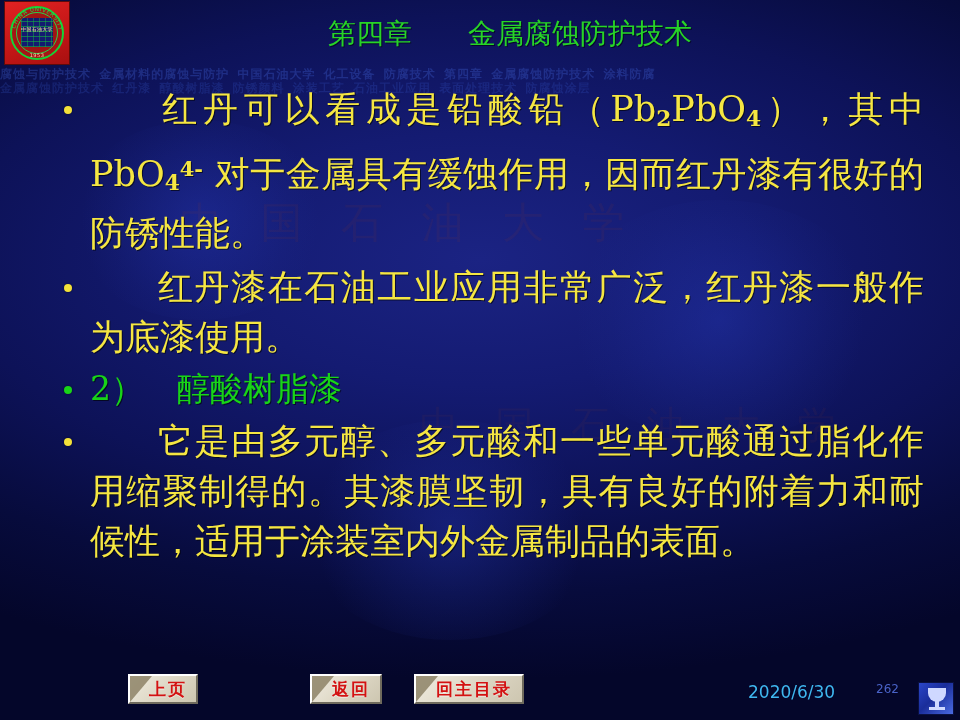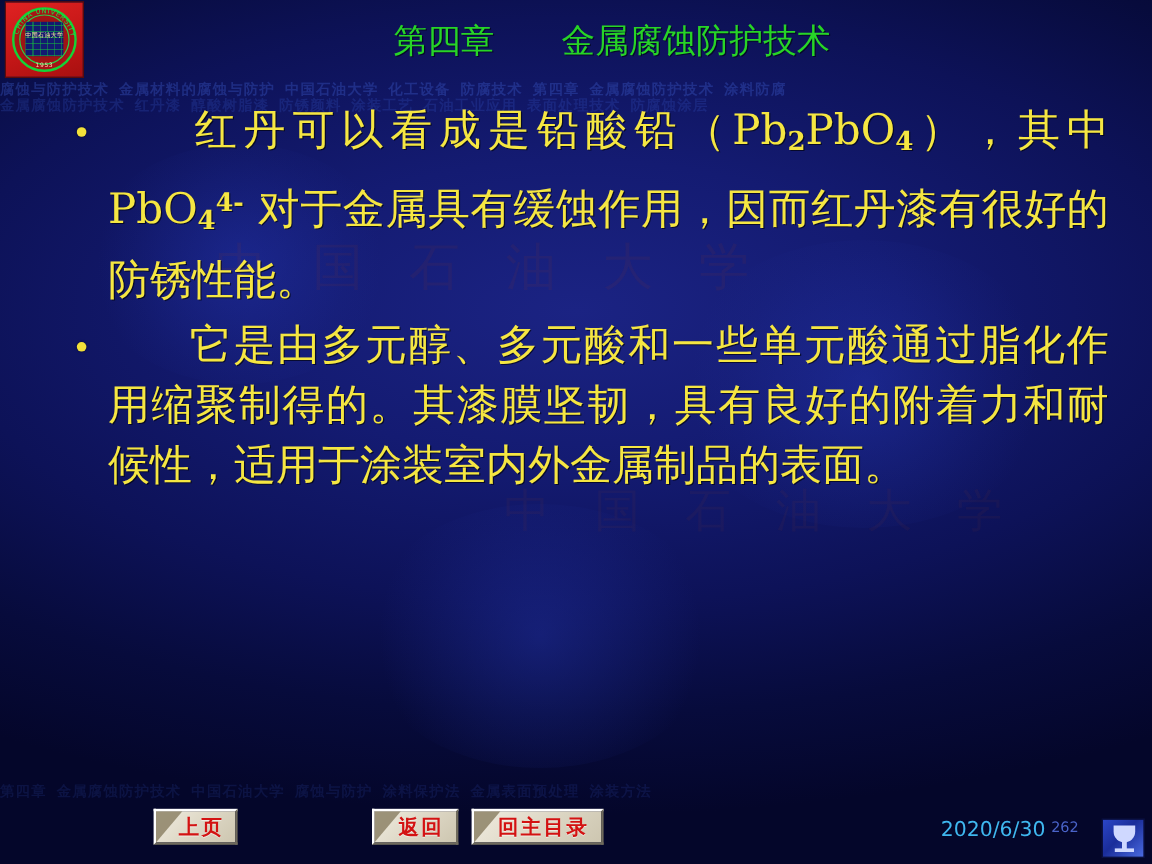--- a/index.html
+++ b/index.html
@@ -206,29 +206,28 @@
     color: #d31212;
     font-size: 17px;
     font-weight: bold;
     font-family: "DejaVu Serif", "Liberation Serif", serif;
     letter-spacing: 2px;
     text-shadow: 0 1px 0 rgba(255,255,255,0.5);
   }
   #btn-prev { left: 128px; width: 70px; }
   #btn-next { left: 208px; width: 70px; margin-top: 48px; }
   #btn-back { left: 310px; width: 72px; }
-  #btn-home { left: 393px; width: 110px; }
+  #btn-home { left: 414px; width: 110px; }
 
   #date-text {
     position: absolute;
     left: 748px; top: 14px;
     color: #3fb7ef;
     font-size: 17px;
     font-family: "DejaVu Sans", "Liberation Sans", sans-serif;
-    margin-left: 36px;
   }
   #page-num {
     position: absolute;
     left: 876px; top: 14px;
     color: #4a63c8;
     font-size: 12px;
     font-family: "DejaVu Sans", "Liberation Sans", sans-serif;
   }
   #corner-icon {
     position: absolute;
@@ -266,21 +265,20 @@
 
   <div class="wm-glow" style="left:70px; top:120px; width:260px; height:200px;"></div>
   <div class="wm-glow" style="left:560px; top:200px; width:320px; height:240px;"></div>
   <div class="wm-glow" style="left:300px; top:420px; width:300px; height:220px;"></div>
 
   <div class="wm-big" style="left:180px; top:195px;">中 国 石 油 大 学</div>
   <div class="wm-big" style="left:420px; top:400px; font-size:38px; color:rgba(150,60,40,0.08);">中 国 石 油 大 学</div>
 
   <div class="wm" style="top:66px;">腐蚀与防护技术 金属材料的腐蚀与防护 中国石油大学 化工设备 防腐技术 第四章 金属腐蚀防护技术 涂料防腐</div>
   <div class="wm faint" style="top:80px;">金属腐蚀防护技术 红丹漆 醇酸树脂漆 防锈颜料 涂装工艺 石油工业应用 表面处理技术 防腐蚀涂层</div>
-  <div class="wm fainter" style="top:651px;">第四章 金属腐蚀防护技术 中国石油大学 腐蚀与防护 涂料保护法 金属表面预处理 涂装方法</div>
 
   <div id="logo">
     <div class="ring-outer"></div>
     <div class="ring-inner"></div>
     <div class="globe"></div>
     <div class="cn-name">中国石油大学</div>
     <svg class="en-ring" viewBox="0 0 54 54">
       <defs>
           <path id="arcpath" d="M 5,27 A 22,22 0 1 1 49,27"></path>
         </defs>
@@ -291,21 +289,29 @@
 
   <div id="title">第四章　　金属腐蚀防护技术</div>
 
   <div id="body">
 
     <div class="bullet-block">
       <span class="bullet-dot yellow" style="top:22px;"></span>
       <div class="para"><span class="indent"></span><span>红丹可以看成是铅酸铅（</span><span class="sc">Pb</span><sub>2</sub><span class="sc">PbO</span><sub>4</sub><span>），其中 </span><span class="sc">PbO</span><sub>4</sub><sup>4-</sup><span> 对于金属具有缓蚀作用，因而红丹漆有很好的防锈性能。</span></div>
     </div>
 
-
+    <div class="bullet-block">
+      <span class="bullet-dot yellow" style="top:22px;"></span>
+      <div class="para"><span class="indent"></span><span>红丹漆在石油工业应用非常广泛，红丹漆一般作为底漆使用。</span></div>
+    </div>
+
+    <div class="bullet-block">
+      <span class="bullet-dot green" style="top:20px;"></span>
+      <div class="para green">2）　醇酸树脂漆</div>
+    </div>
 
     <div class="bullet-block">
       <span class="bullet-dot yellow" style="top:22px;"></span>
       <div class="para"><span class="indent"></span><span>它是由多元醇、多元酸和一些单元酸通过脂化作用缩聚制得的。其漆膜坚韧，具有良好的附着力和耐候性，适用于涂装室内外金属制品的表面。</span></div>
     </div>
 
   </div>
 
   <div id="footer">
     <div class="nav-btn" id="btn-prev">

